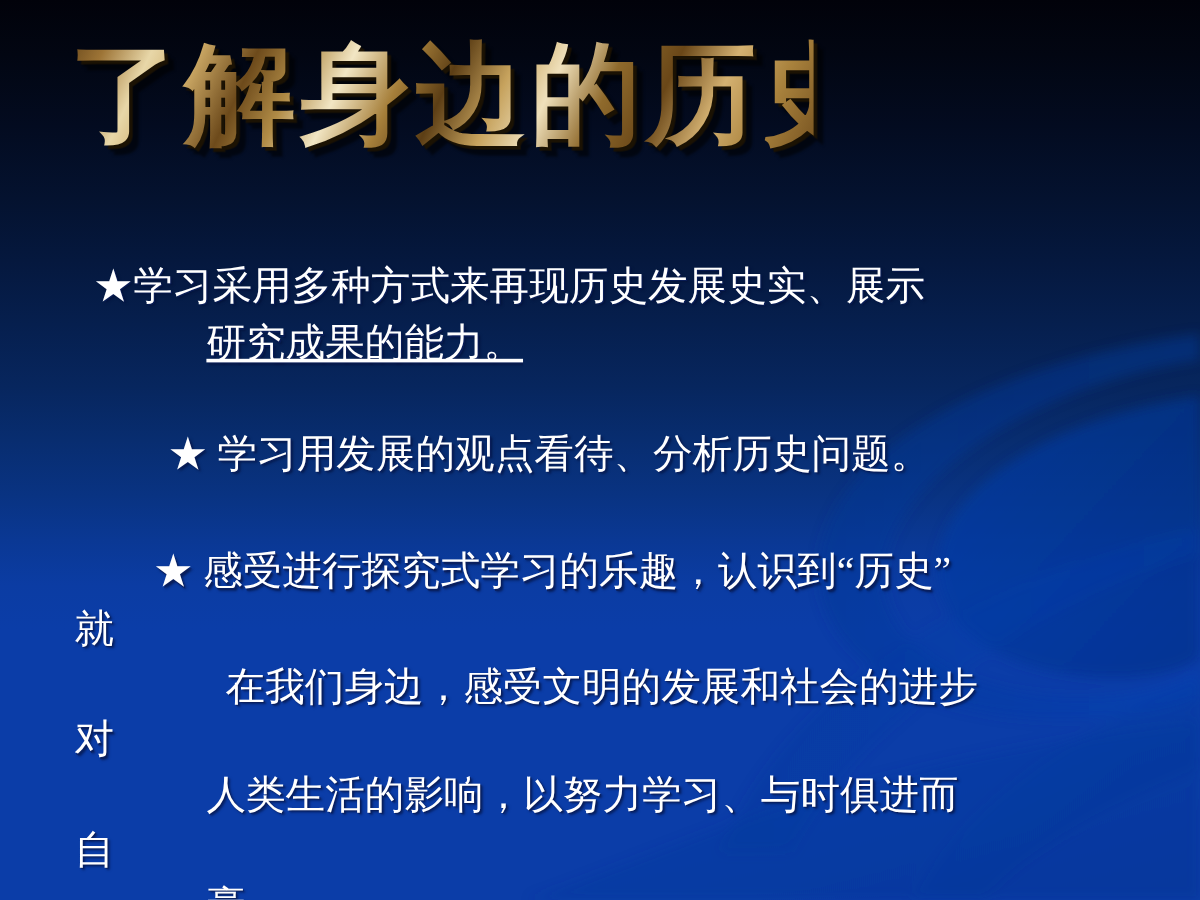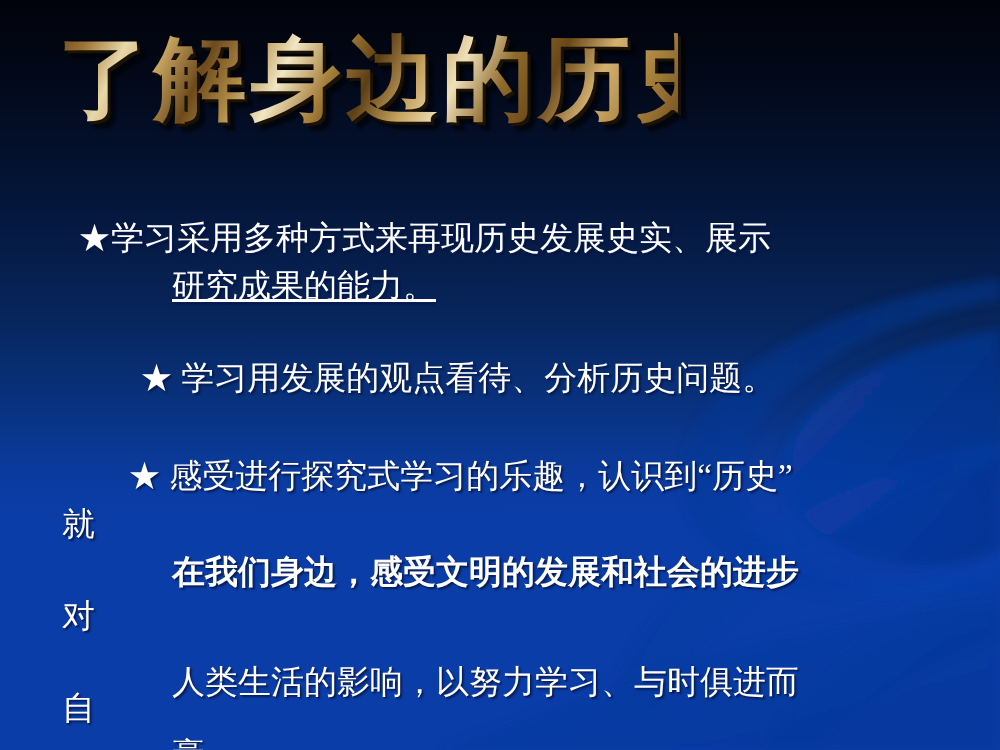--- a/index.html
+++ b/index.html
@@ -122,23 +122,23 @@
   
   .p1a { left: 78px;  top: 10px; }
   .p1b { left: 172px; top: 58px; text-decoration: underline; }
 
   
   .p2  { left: 92px;  top: 150px; margin-left: 48px; }
 
   
   .p3a { left: 92px;  top: 248px; margin-left: 36px; }
   .orphan1 { left: 62px; top: 296px; }
-  .p3b { left: 172px; top: 344px; font-weight: bold; }
+  .p3b { left: 188px; top: 344px; }
   .orphan2 { left: 62px; top: 388px; }
-  .p3c { left: 172px; top: 434px; margin-top: 20px; }
+  .p3c { left: 172px; top: 434px; }
   .orphan3 { left: 62px; top: 480px; }
   .p3d { left: 172px; top: 526px; }
 </style>
 </head>
 <body>
 
 <div class="slide">
 
   <svg class="swirls" width="1000" height="750" viewBox="0 0 1000 750" aria-hidden="true">
     <defs>

